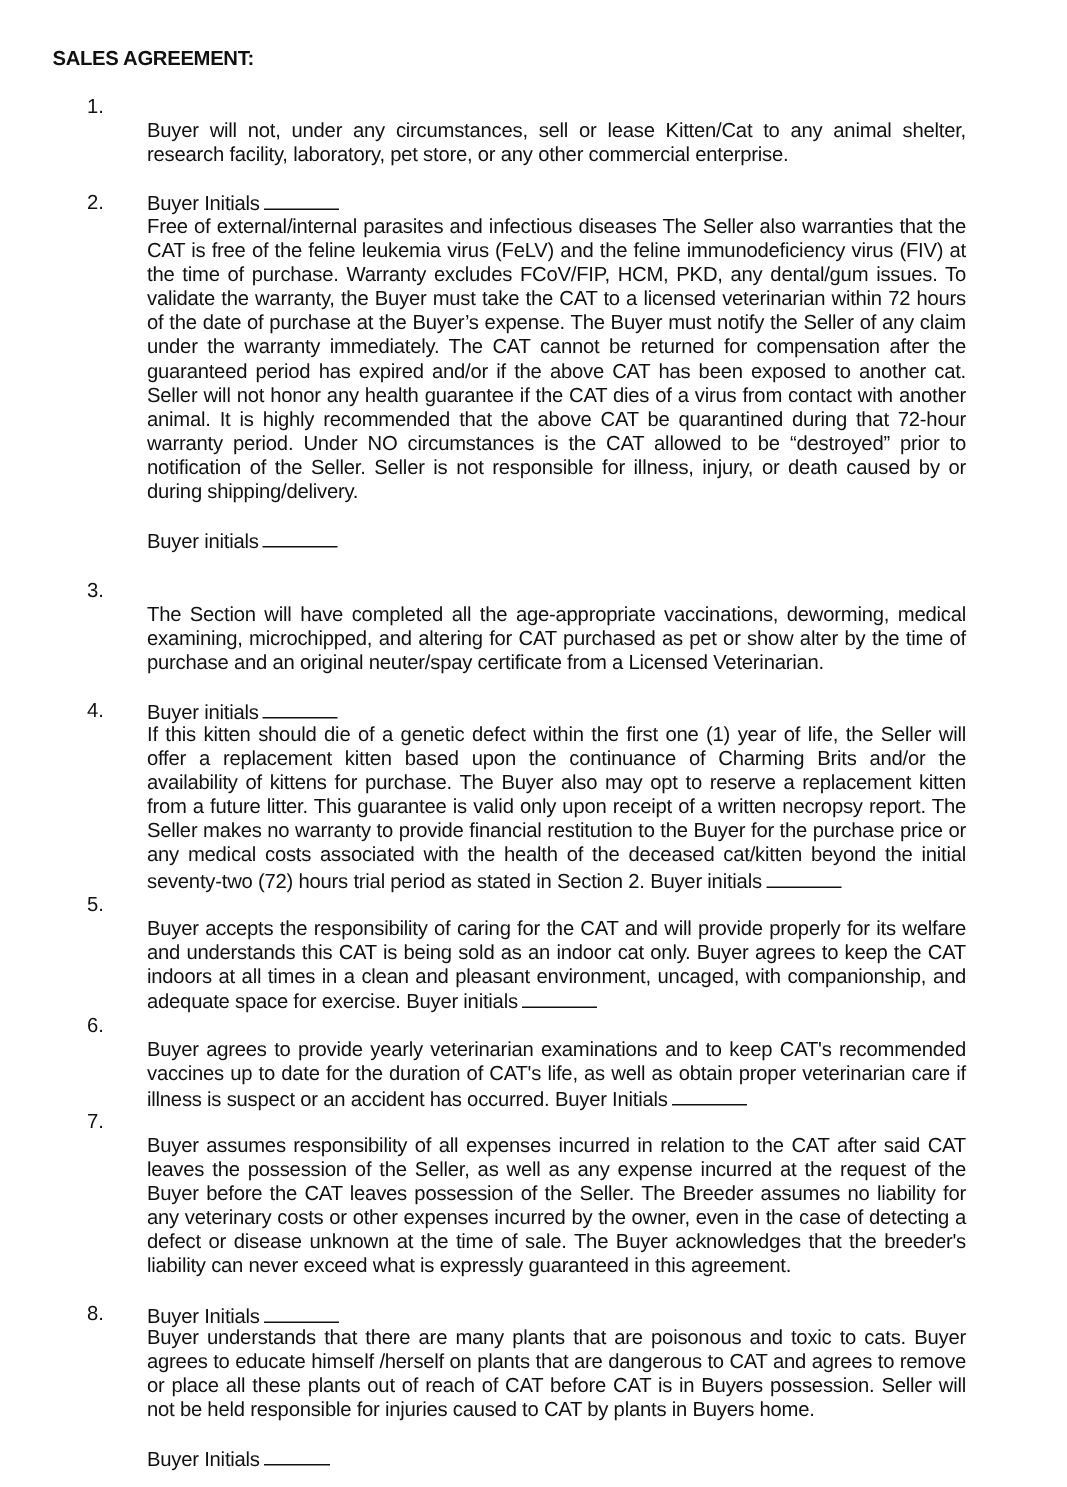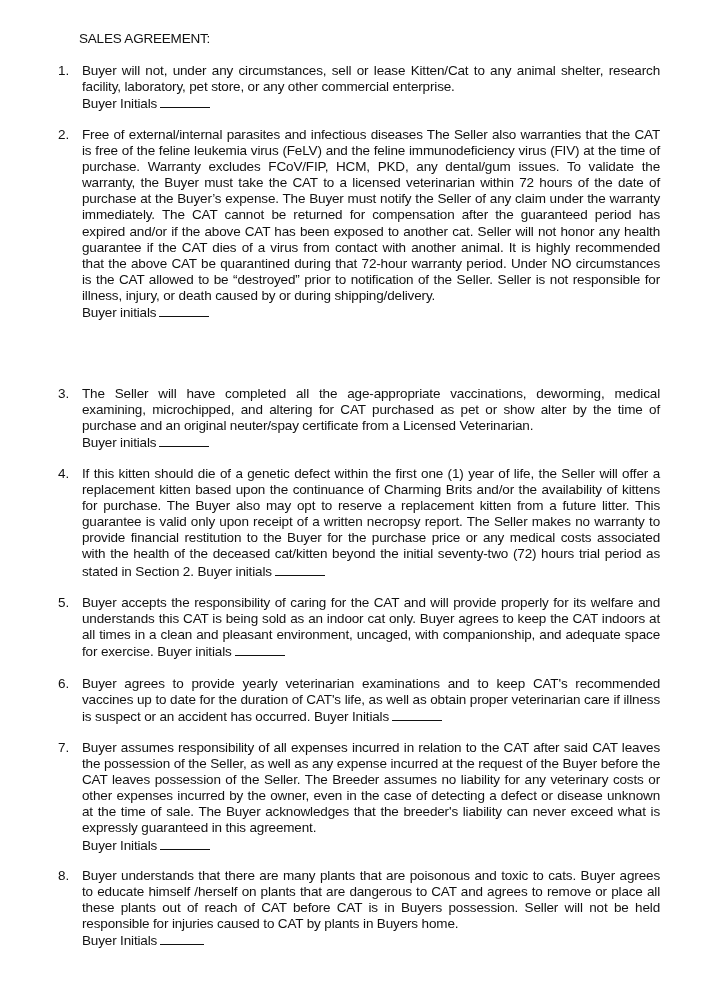--- a/index.html
+++ b/index.html
@@ -2,31 +2,31 @@
 <html><head>
 <meta charset="utf-8">
 <style>
   html, body { margin: 0; padding: 0; background: #ffffff; }
   body {
     width: 711px; height: 991px; overflow: hidden; position: relative;
     font-family: "Liberation Sans", sans-serif; color: #111111;
   }
   .title {
     position: absolute; left: 35px; top: 31px;
-    font-size: 13.5px; font-weight: normal; letter-spacing: -0.2px; margin-left: 44px;
+    font-size: 13.5px; font-weight: bold; letter-spacing: -0.2px;
   }
   .list { position: absolute; left: 0; top: 0; width: 711px; }
   .item { position: absolute; left: 58px; width: 602px; }
   .num { position: absolute; left: 0; top: 0; font-size: 13.5px; line-height: 16.1px; }
   .body {
     margin-left: 24px; width: 578px;
     font-size: 13.5px; line-height: 16.1px; text-align: justify;
     letter-spacing: -0.15px;
   }
-  .body p { margin: 0; }
+  .body p { margin: 16px; }
   .blank {
     display: inline-block; width: 50px; border-bottom: 1px solid #111;
     height: 12px; vertical-align: baseline; margin-left: 3px;
   }
   .blank.short { width: 44px; }
 </style>
 </head>
 <body>
 
 <div class="title">SALES AGREEMENT:</div>
@@ -45,21 +45,21 @@
     <span class="num">2.</span>
     <div class="body">
       <p>Free of external/internal parasites and infectious diseases The Seller also warranties that the CAT is free of the feline leukemia virus (FeLV) and the feline immunodeficiency virus (FIV) at the time of purchase. Warranty excludes FCoV/FIP, HCM, PKD, any dental/gum issues. To validate the warranty, the Buyer must take the CAT to a licensed veterinarian within 72 hours of the date of purchase at the Buyer’s expense. The Buyer must notify the Seller of any claim under the warranty immediately. The CAT cannot be returned for compensation after the guaranteed period has expired and/or if the above CAT has been exposed to another cat. Seller will not honor any health guarantee if the CAT dies of a virus from contact with another animal. It is highly recommended that the above CAT be quarantined during that 72-hour warranty period. Under NO circumstances is the CAT allowed to be “destroyed” prior to notification of the Seller. Seller is not responsible for illness, injury, or death caused by or during shipping/delivery.</p>
       <p><span>Buyer initials</span><span class="blank"></span></p>
     </div>
   </div>
 
   <div class="item" style="top:386px;">
     <span class="num">3.</span>
     <div class="body">
-      <p>The Seller will have completed all the age-appropriate vaccinations, deworming, medical examining, microchipped, and altering for CAT purchased as pet or show alter by the time of purchase and an original neuter/spay certificate from a Licensed Veterinarian.</p>
+      <p>The Section will have completed all the age-appropriate vaccinations, deworming, medical examining, microchipped, and altering for CAT purchased as pet or show alter by the time of purchase and an original neuter/spay certificate from a Licensed Veterinarian.</p>
       <p><span>Buyer initials</span><span class="blank"></span></p>
     </div>
   </div>
 
   <div class="item" style="top:466px;">
     <span class="num">4.</span>
     <div class="body">
       <p><span>If this kitten should die of a genetic defect within the first one (1) year of life, the Seller will offer a replacement kitten based upon the continuance of Charming Brits and/or the availability of kittens for purchase. The Buyer also may opt to reserve a replacement kitten from a future litter. This guarantee is valid only upon receipt of a written necropsy report. The Seller makes no warranty to provide financial restitution to the Buyer for the purchase price or any medical costs associated with the health of the deceased cat/kitten beyond the initial seventy-two (72) hours trial period as stated in Section 2.</span> <span>Buyer initials</span><span class="blank"></span></p>
     </div>
   </div>

